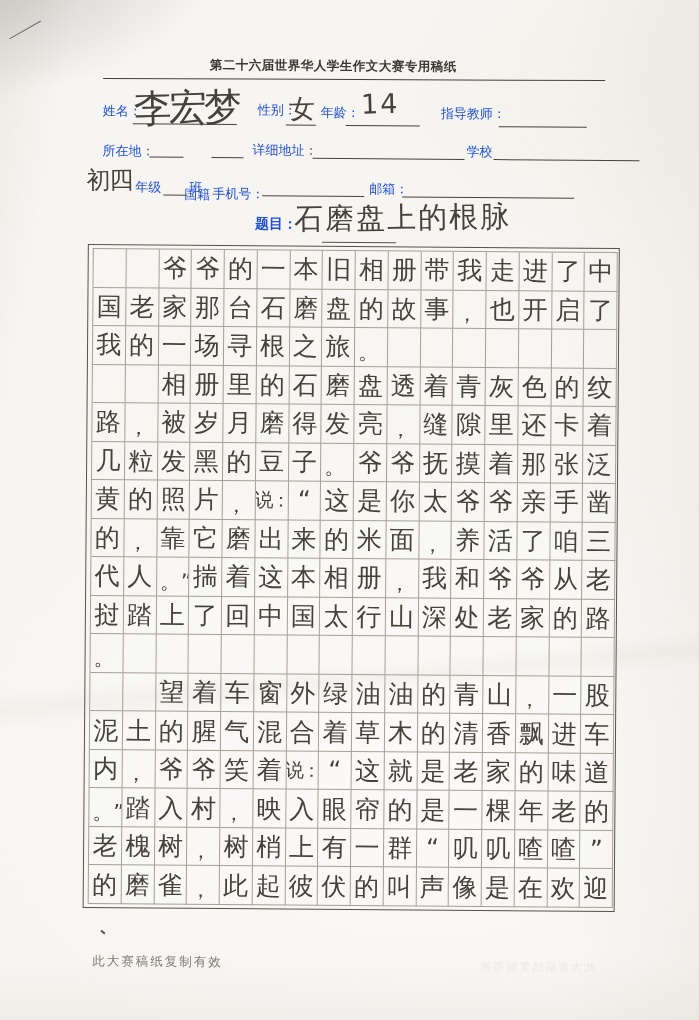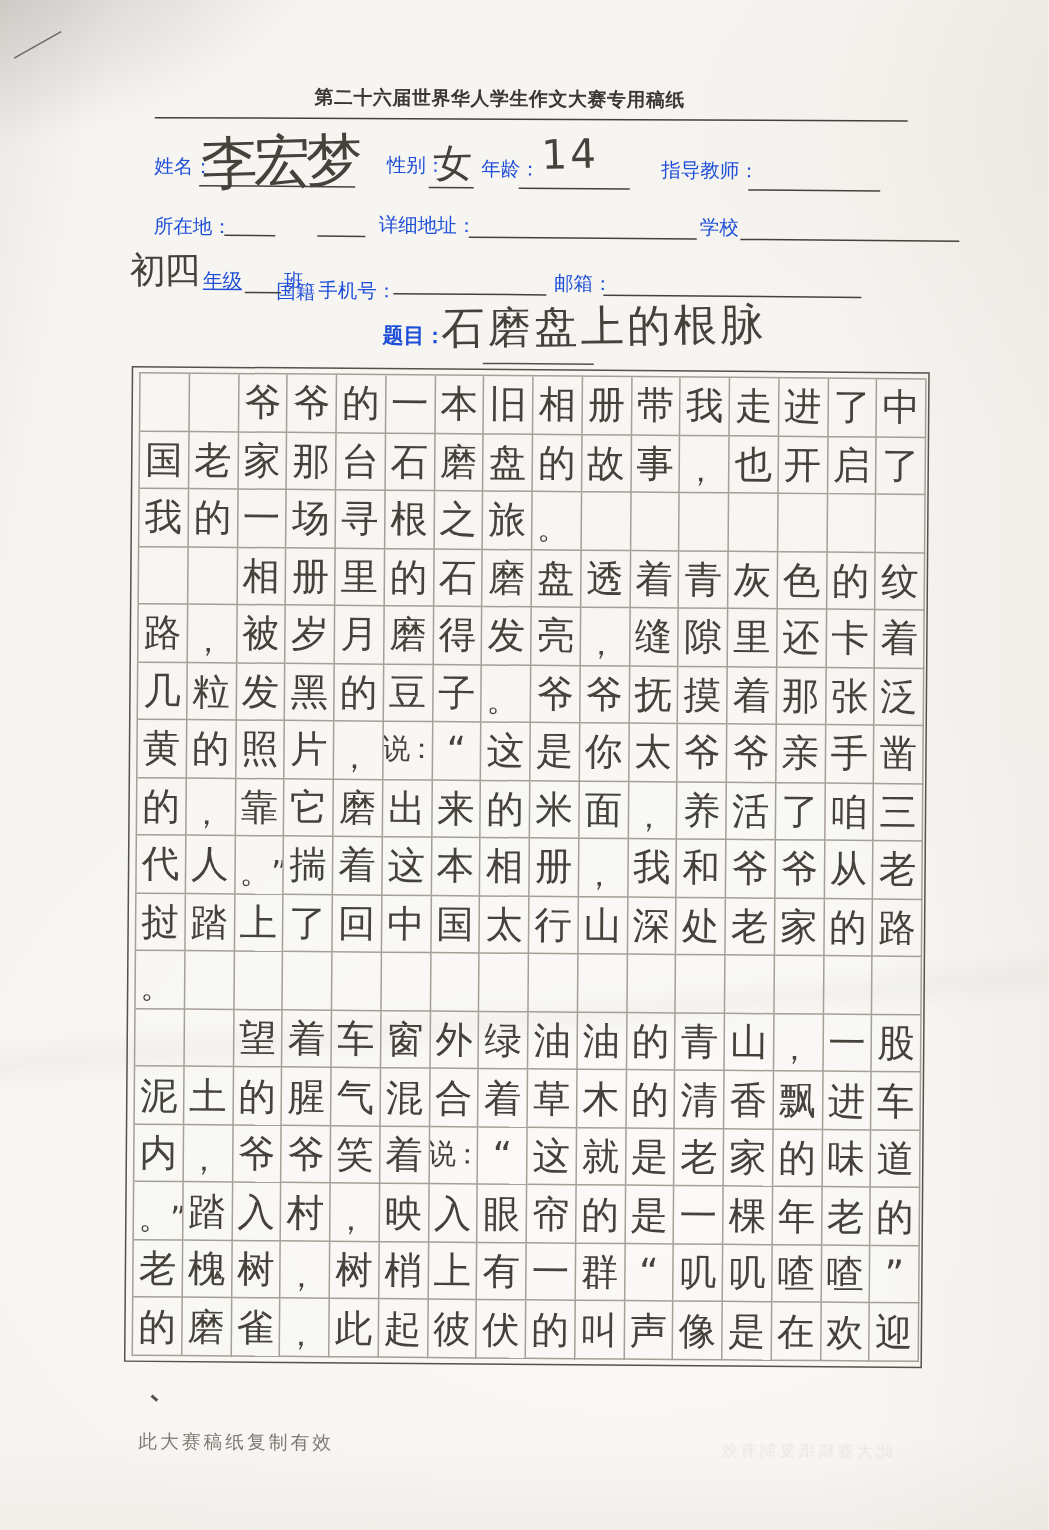--- a/index.html
+++ b/index.html
@@ -105,21 +105,21 @@
     <span class="lab printed" style="left:182px;top:6px;margin-top:45px;">国籍</span>
     <div class="u-line" style="left:209px;top:22px;width:32px;"></div>
     <span class="lab printed" style="left:250px;top:6px;font-family:Liberation Serif, serif;">详细地址：</span>
     <div class="u-line" style="left:310px;top:22px;width:152px;"></div>
     <span class="lab printed" style="left:464px;top:6px;">学校</span>
     <div class="u-line" style="left:491px;top:22px;width:146px;"></div>
   </div>
 
   <div class="frow" style="top:174px;">
     <span class="hand hand-grade">初四</span>
-    <span class="lab printed" style="left:133px;top:6px;text-decoration:underline;">年级</span>
+    <span class="lab printed" style="left:133px;top:6px;">年级</span>
     <div class="u-line" style="left:161px;top:22px;width:24px;"></div>
     <span class="lab printed" style="left:187px;top:6px;">班</span>
     <span class="lab printed" style="left:210px;top:12px;">手机号：</span>
     <div class="u-line" style="left:260px;top:22px;width:102px;"></div>
     <span class="lab printed" style="left:367px;top:6px;">邮箱：</span>
     <div class="u-line" style="left:400px;top:22px;width:172px;"></div>
   </div>
 
   <div class="title-row">
     <span class="title-label printed">题目：</span>

